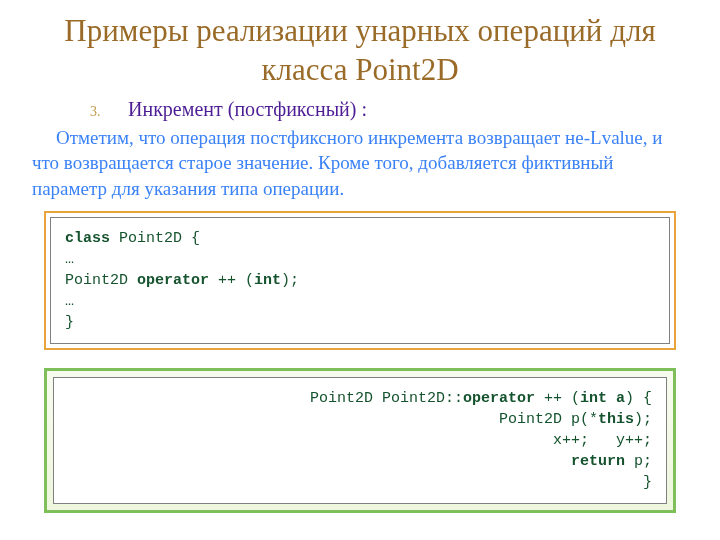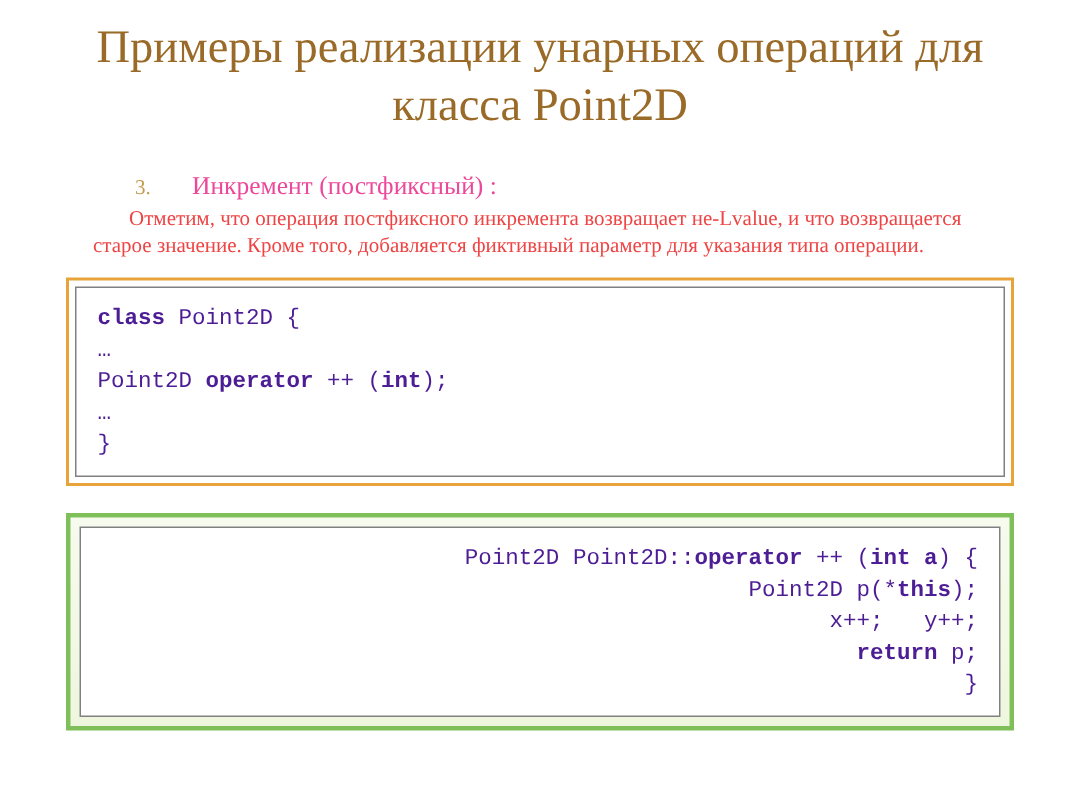--- a/index.html
+++ b/index.html
@@ -31,28 +31,27 @@
     align-items: baseline;
     margin: 4px 0 4px 90px;
   }
   .bullet-num {
     color: #c49a4a;
     font-size: 14px;
     margin-right: 22px;
     min-width: 16px;
   }
   .bullet-text {
-    color: #ec4899;
-    font-size: 17px;
-    margin-top: 16px;
+    color: #4c1d95;
+    font-size: 20px;
   }
   .paragraph {
-    color: #ef4444;
-    font-size: 14px;
-    margin: 4px 50px 10px 62px;
+    color: #3b82f6;
+    font-size: 19px;
+    margin: 4px 50px 10px 32px;
     line-height: 1.35;
     text-indent: 24px;
   }
   .codebox-outer-orange {
     margin: 6px 44px;
     border: 2px solid #e8a33b;
     background: #fff;
     padding: 4px;
     box-sizing: border-box;
   }
@@ -64,21 +63,21 @@
     box-sizing: border-box;
     text-align: right;
   }
   .codebox-inner {
     border: 1px solid #808080;
     background: #ffffff;
     padding: 10px 14px;
     font-family: "Courier New", monospace;
     font-size: 15px;
     line-height: 1.4;
-    color: #4c1d95;
+    color: #14532d;
     white-space: pre;
   }
   .kw { font-weight: bold; }
 </style>
 </head>
 <body>
 
 <div class="slide">
 
   <h1 class="title">Примеры реализации унарных операций для класса Point2D</h1>

